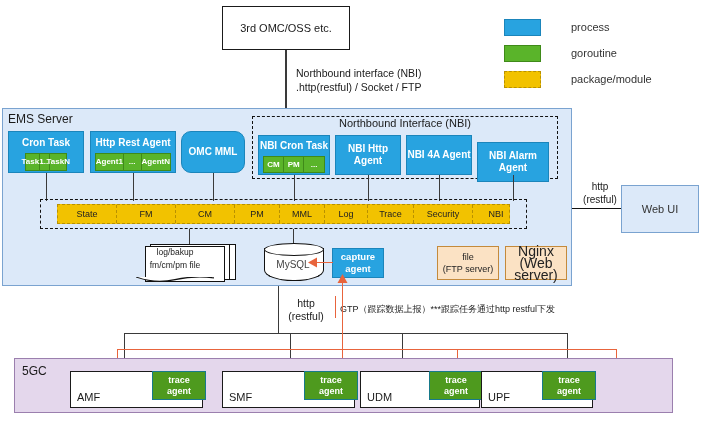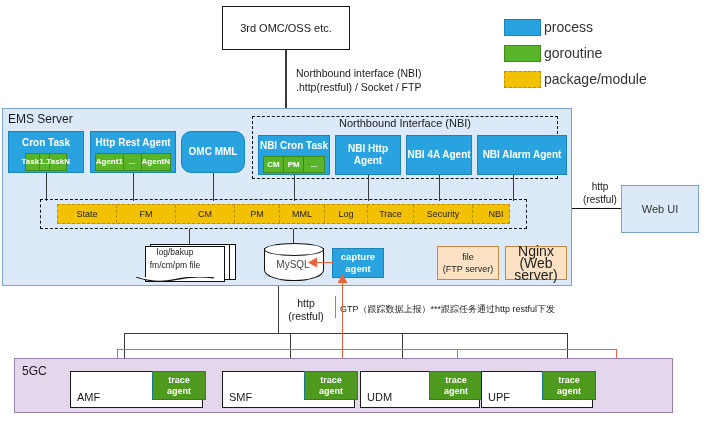--- a/index.html
+++ b/index.html
@@ -12,21 +12,21 @@
   
   #oss-box{left:222px;top:6px;width:128px;height:44px;border:1.5px solid #1a1a1a;
            background:#fff;font-size:11px;}
   #oss-line{left:285px;top:50px;width:1.5px;height:62px;background:#3a3a3a;}
   #nbi-label{left:296px;top:66px;width:230px;font-size:10.5px;line-height:14px;text-align:left;}
 
   
   #legend{left:504px;top:18px;width:195px;height:70px;}
   .lg-row{position:absolute;left:0;height:18px;display:flex;align-items:center;}
   .lg-sw{width:37px;height:17px;box-sizing:border-box;}
-  .lg-tx{margin-left:3px;font-size:14px;color:#333;}
+  .lg-tx{margin-left:30px;font-size:11px;color:#333;}
 
   
   #ems{left:2px;top:108px;width:570px;height:178px;background:#dce9f9;
        border:1.2px solid #7aa3d0;}
   #ems-title{left:8px;top:112px;font-size:12px;}
 
   
   .proc{background:#28a3e0;border:1px solid #1b85bb;color:#fff;font-weight:bold;
         font-size:10px;line-height:12px;}
   .goro{background:#5ab42a;border:1px solid #3f8a19;color:#fff;font-size:8px;}
@@ -156,21 +156,21 @@
     <span style="width:33%">PM</span>
     <span style="width:34%">...</span>
   </div>
 </div>
 <div class="abs proc ctr" style="left:335px;top:135px;width:66px;height:40px;">
   <span>NBI Http Agent</span>
 </div>
 <div class="abs proc ctr" style="left:406px;top:135px;width:66px;height:40px;">
   <span>NBI 4A Agent</span>
 </div>
-<div class="abs proc ctr" style="left:477px;top:135px;width:90px;height:40px;">
+<div class="abs proc ctr" style="left:477px;top:142px;width:72px;height:40px;">
   <span>NBI Alarm Agent</span>
 </div>
 
 <div class="abs vline" style="left:46px;top:173px;height:28px;"></div>
 <div class="abs vline" style="left:133px;top:173px;height:28px;"></div>
 <div class="abs vline" style="left:213px;top:173px;height:28px;"></div>
 <div class="abs vline" style="left:294px;top:175px;height:26px;"></div>
 <div class="abs vline" style="left:368px;top:175px;height:26px;"></div>
 <div class="abs vline" style="left:439px;top:175px;height:26px;"></div>
 <div class="abs vline" style="left:513px;top:175px;height:26px;"></div>

